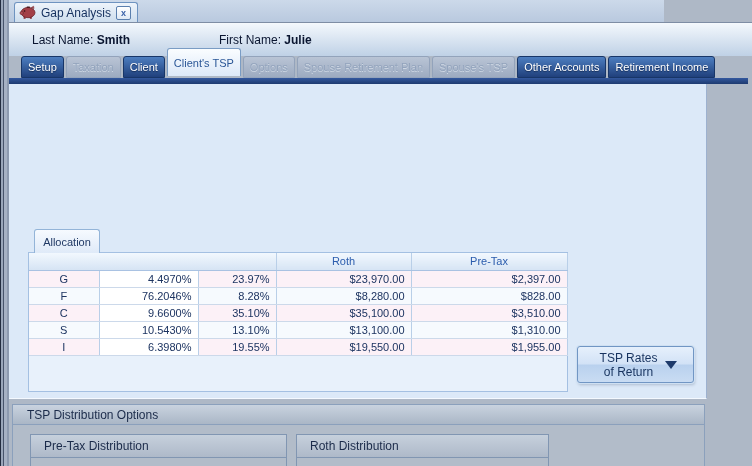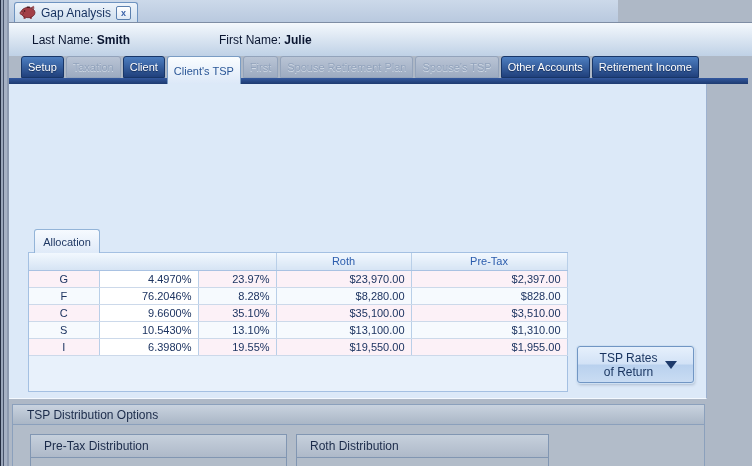--- a/index.html
+++ b/index.html
@@ -5,21 +5,21 @@
   * { margin:0; padding:0; box-sizing:border-box; }
   html,body { background:#aeb8c6; }
   #screen {
     position:relative; width:752px; height:466px; overflow:hidden;
     font-family:"Liberation Sans", sans-serif; font-size:11px; color:#13223f;
     background:#aeb8c6;
   }
   
   .left-edge { position:absolute; left:0; top:0; width:9px; height:466px;
     background:linear-gradient(90deg,#232c40 0 1px,#9aa6ba 1px 3px,#47536b 3px 4px,#a6b1c4 4px 7px,#8d9ab0 7px 9px); }
-  .topbar { position:absolute; left:9px; top:0; width:609px; height:22px;
+  .topbar { position:absolute; left:9px; top:0; width:655px; height:22px;
     background:linear-gradient(#ccd9ea,#b9c9df); }
   .doc-tab { position:absolute; left:5px; top:2px; height:20px; padding:0 6px 0 4px;
     display:flex; align-items:center; gap:5px;
     background:linear-gradient(#eef4fb,#cddded); border:1px solid #6e93c0; border-bottom:none;
     border-radius:3px 3px 0 0; }
   .doc-tab-label { color:#15305e; font-size:12px; }
   .doc-close { width:15px; height:14px; background:linear-gradient(#ffffff,#dfe9f5);
     border:1px solid #5a7fae; border-radius:2px; color:#3a62a8; font-weight:bold; font-size:9px;
     display:flex; align-items:center; justify-content:center; cursor:pointer; }
   .top-divider { position:absolute; left:9px; top:22px; width:743px; height:2px;
@@ -32,21 +32,21 @@
   .tab-base { position:absolute; left:9px; top:78px; width:739px; height:6px;
     background:linear-gradient(#33589e,#1d3a70); z-index:1; }
   .tabrow { position:absolute; left:9px; top:56px; width:743px; height:28px;
     display:flex; align-items:flex-end; padding-left:11px; z-index:2; }
   .tab { height:22px; margin:0 1px 6px 1px; padding:0 6px; display:flex; align-items:center;
     border-radius:3px 3px 0 0; font-size:11px; white-space:nowrap; cursor:pointer; }
   .tab.s-normal { background:linear-gradient(#4d7ec0,#20407c); border:1px solid #183668;
     color:#ffffff; text-shadow:0 1px 1px #132b55; }
   .tab.s-disabled { background:linear-gradient(#b9c4d5,#9dabc1); border:1px solid #93a3bb;
     color:#8родина; color:#93a4bd; text-shadow:0 1px 0 #cfd8e4; }
-  .tab.s-active { height:28px; margin-bottom:0; background:linear-gradient(#fafdff,#dce8f8);
+  .tab.s-active { height:28px; margin-bottom:8px; background:linear-gradient(#fafdff,#dce8f8);
     border:1px solid #7a9cc4; border-bottom:none; color:#2b5797; z-index:3; position:relative; }
   
   .main-panel { position:absolute; left:9px; top:84px; width:698px; height:315px;
     background:#dce9f8; border-right:1px solid #9db1cf; border-bottom:1px solid #f4f9ff; z-index:2; }
   .group { position:absolute; border:1px solid #f2f8fe; border-radius:2px; }
   .group-hd { height:22px; line-height:22px; padding-left:10px; color:#2b5cad; font-size:12px;
     background:linear-gradient(#fdfeff,#d7e5f5); border-bottom:1px solid #8db4dc; border-radius:2px 2px 0 0; }
   #tsp-group { left:21px; top:90px; width:680px; height:303px; }
   .fld-label { position:absolute; color:#10203c; }
   .dropdown { position:absolute; height:20px; background:#ffffff; border:1px solid #7f9db9;
@@ -134,21 +134,21 @@
       <b>Julie</b>
     </span>
   </div>
 
   <div class="tab-base"></div>
   <div class="tabrow">
     <div class="tab s-normal">Setup</div>
     <div class="tab s-disabled">Taxation</div>
     <div class="tab s-normal">Client</div>
     <div class="tab s-active">Client's TSP</div>
-    <div class="tab s-disabled">First</div>
+    <div class="tab s-disabled">Options</div>
     <div class="tab s-disabled">Spouse Retirement Plan</div>
     <div class="tab s-disabled">Spouse's TSP</div>
     <div class="tab s-normal">Other Accounts</div>
     <div class="tab s-normal">Retirement Income</div>
   </div>
 
   <div class="main-panel"></div>
 
   <div class="group" id="tsp-group">
     <div class="group-hd">TSP Contribution</div>

